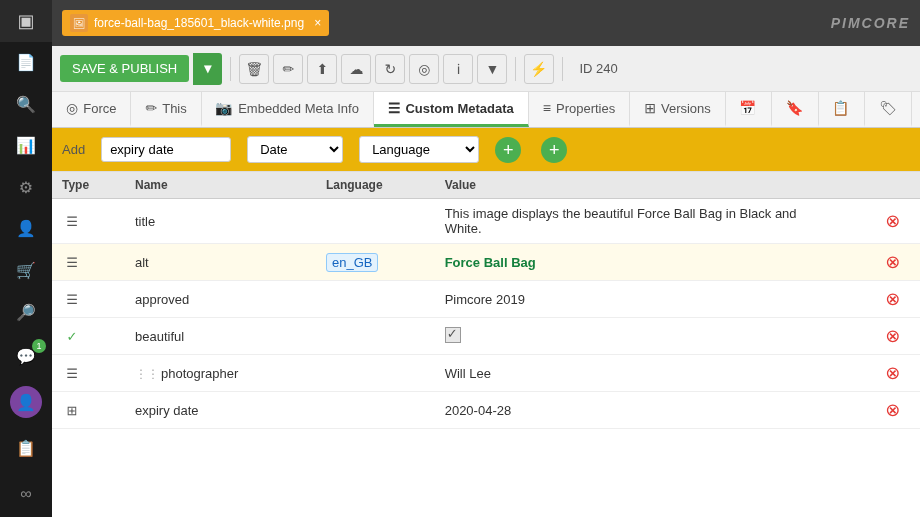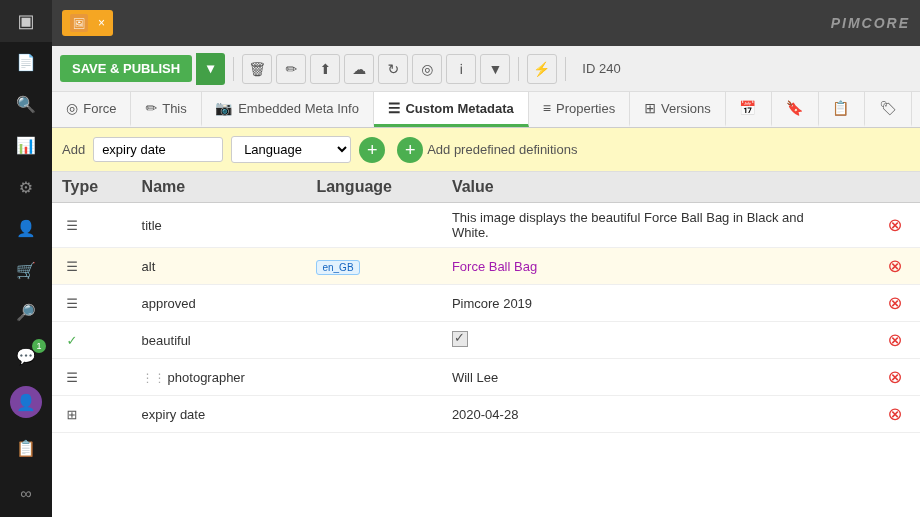--- a/index.html
+++ b/index.html
@@ -142,21 +142,21 @@
       background: #4caf50;
       color: white;
       border: none;
       border-radius: 3px;
       padding: 6px 12px;
       cursor: pointer;
       display: flex;
       align-items: center;
       gap: 4px;
       font-size: 13px;
-      font-weight: bold;
+      font-weight: normal;
     }
     .btn-dropdown {
       background: #43a047;
       color: white;
       border: none;
       border-radius: 0 3px 3px 0;
       padding: 6px 8px;
       cursor: pointer;
       height: 32px;
     }
@@ -212,22 +212,22 @@
       background: white;
       overflow: auto;
       padding: 0;
     }
 
     
     .add-row {
       display: flex;
       align-items: center;
       padding: 8px 10px;
-      gap: 8px;
-      background: #fef9c3;
+      gap: 16px;
+      background: #eab308;
       border-bottom: 1px solid #ddd;
     }
     .add-label { color: #555; font-size: 13px; }
     .add-input {
       border: 1px solid #ccc;
       border-radius: 3px;
       padding: 4px 8px;
       font-size: 13px;
       width: 130px;
     }
@@ -278,21 +278,21 @@
     }
     .meta-table thead tr {
       background: #e8e8e8;
       border-bottom: 1px solid #ccc;
     }
     .meta-table thead th {
       padding: 6px 10px;
       text-align: left;
       font-weight: bold;
       color: #444;
-      font-size: 16px;
+      font-size: 12px;
     }
     .meta-table tbody tr {
       border-bottom: 1px solid #eee;
     }
     .meta-table tbody tr.highlighted { background: #fffbea; }
     .meta-table tbody td {
       padding: 7px 10px;
       color: #333;
       vertical-align: middle;
     }
@@ -308,25 +308,25 @@
       display: inline-flex;
       align-items: center;
       justify-content: center;
       font-size: 13px;
     }
     .lang-badge {
       background: #f0f0f0;
       border: 1px solid #ccc;
       border-radius: 3px;
       padding: 1px 5px;
-      font-size: 10px;
+      font-size: 13px;
       color: #555;
     }
     .lang-badge.active { color: #1565c0; background: #e3f2fd; border-color: #90caf9; }
-    .value-orange { color: #a21caf; font-weight: normal; }
+    .value-orange { color: #15803d; font-weight: bold; }
     .drag-handle {
       color: #aaa;
       font-size: 12px;
       margin-right: 2px;
     }
     .check-box-icon {
       display: inline-block;
       width: 16px;
       height: 16px;
       border: 1px solid #999;
@@ -388,20 +388,21 @@
       <span>∞</span>
     </div>
   </div>
 </div>
 
 <div class="main">
 
   <div class="topbar">
     <div class="file-tab">
       <div class="file-tab-icon">🖼</div>
+      <span>force-ball-bag_185601_black-white.png</span>
       <span class="tab-close">×</span>
     </div>
     <span class="pimcore-logo">PIMCORE</span>
   </div>
 
   <div class="toolbar">
     <button class="btn-save">SAVE &amp; PUBLISH</button>
     <button class="btn-dropdown">
       <span>▼</span>
     </button>
@@ -475,32 +476,37 @@
     <div class="tab">
       <span class="tab-icon">🏷</span>
     </div>
   </div>
 
   <div class="content">
 
     <div class="add-row">
       <span class="add-label">Add</span>
       <input class="add-input" type="text" value="expiry date" style="">
+      <select class="add-select">
+        <option>Date</option>
+        <option>Text</option>
+        <option>Checkbox</option>
+        <option>Select</option>
+      </select>
       <select class="add-select-wide">
         <option>Language</option>
         <option>en_GB</option>
         <option>de_DE</option>
         <option>fr_FR</option>
       </select>
       <button class="btn-add-green">
         <span>+</span>
       </button>
       <div class="add-predefined">
         <button class="btn-add-green">+</button>
-        <span>Add predefined definitions</span>
       </div>
     </div>
 
     <table class="meta-table">
       <thead>
         <tr>
           <th>Type</th>
           <th>Name</th>
           <th>Language</th>
           <th>Value</th>

